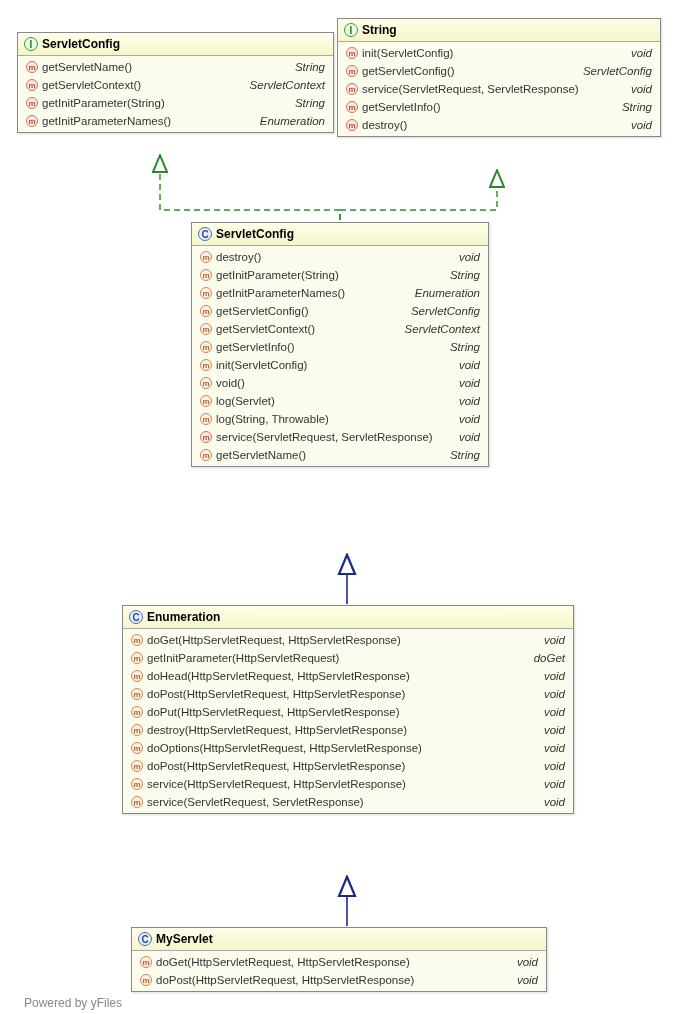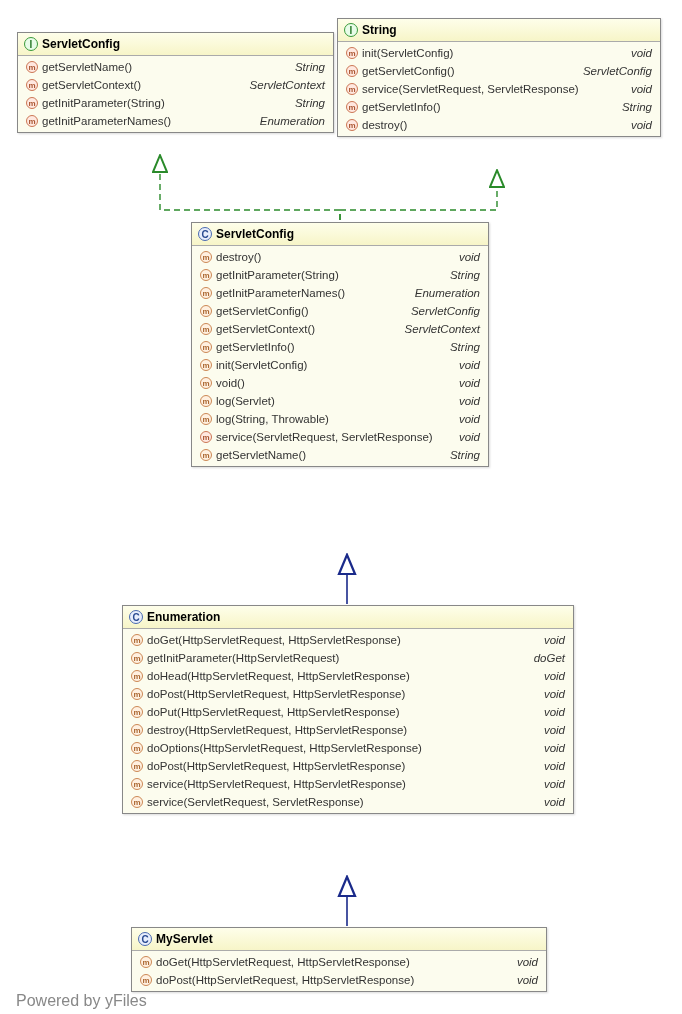--- a/index.html
+++ b/index.html
@@ -89,23 +89,23 @@
     border-color: #cc8855;
     color: #aa6630;
   }
   .m-return {
     color: #333;
     margin-left: 12px;
     font-style: italic;
   }
   .footer {
     position: absolute;
-    left: 16px;
+    left: 24px;
     bottom: 4px;
-    font-size: 16px;
+    font-size: 12px;
     color: #888;
   }
   svg.connectors {
     position: absolute;
     top: 0;
     left: 0;
     width: 682px;
     height: 1014px;
     pointer-events: none;
   }

